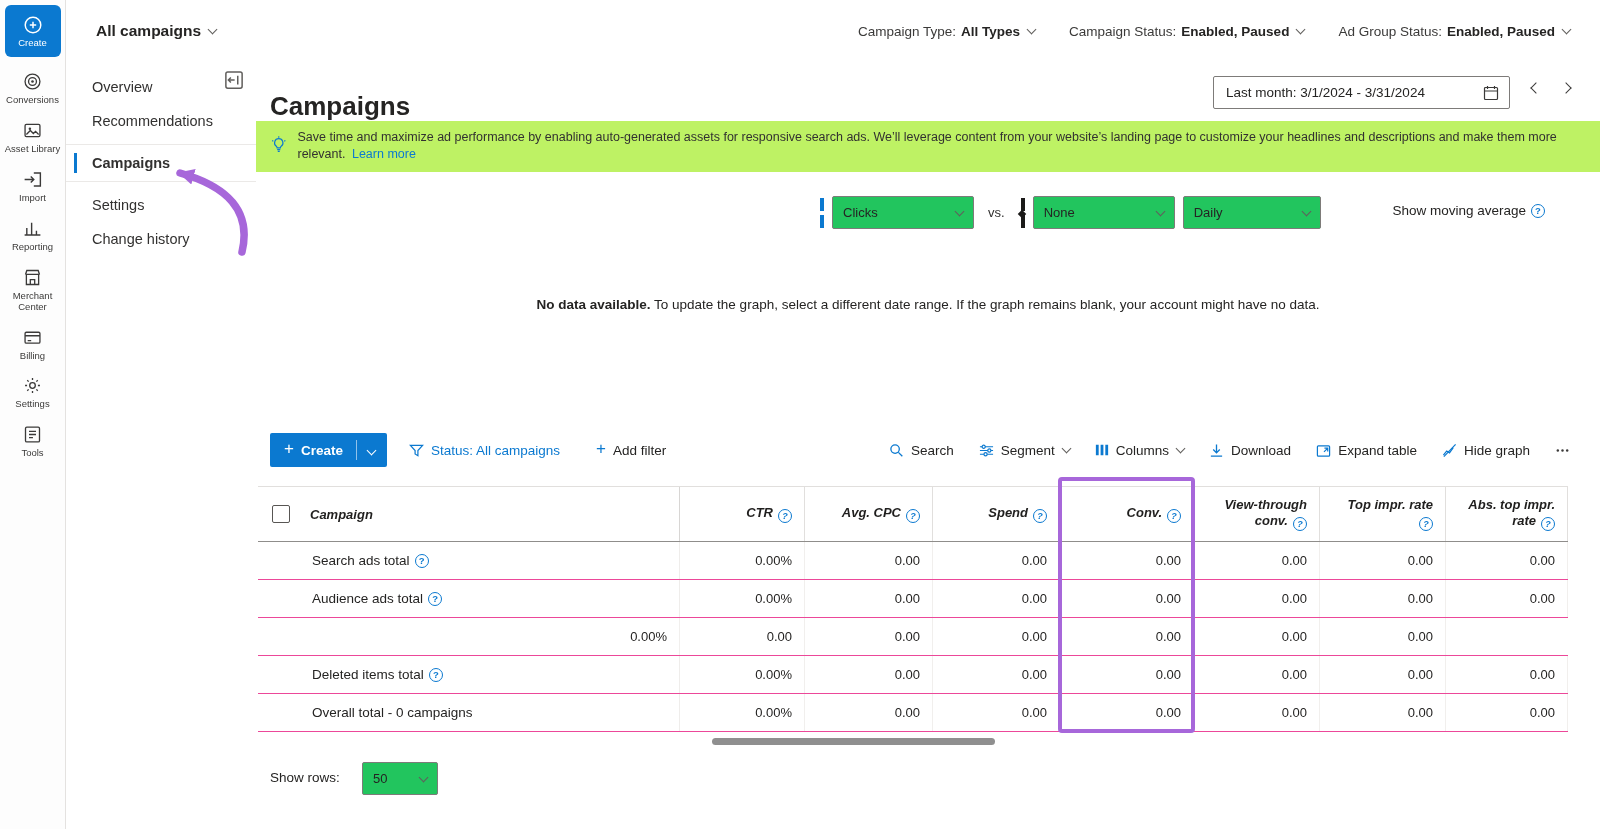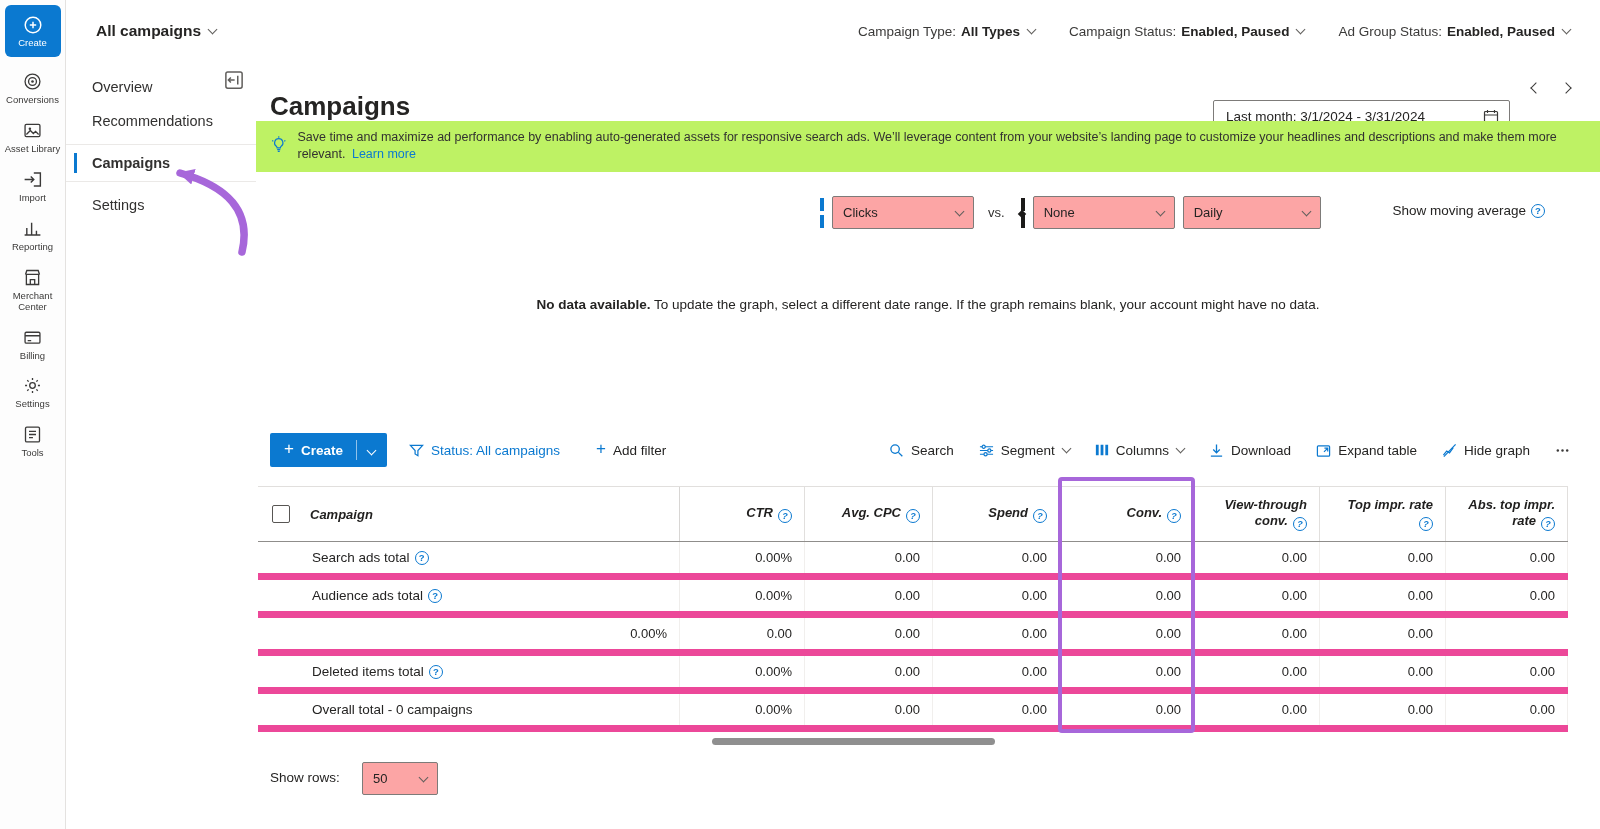--- a/index.html
+++ b/index.html
@@ -35,34 +35,34 @@
   .sidenav{position:absolute;left:66px;top:62px;width:190px;height:767px;background:#fff;}
   .nav-item{position:relative;height:34px;display:flex;align-items:center;padding-left:26px;font-size:14.5px;
             color:#323130;cursor:pointer;}
   .nav-item.active{font-weight:700;height:38px;border-top:1px solid #ebe9e7;border-bottom:1px solid #ebe9e7;}
   .nav-item.active::before{content:"";position:absolute;left:8px;top:8px;bottom:8px;width:3px;background:#0b79d0;}
   .collapse-btn{position:absolute;right:12px;top:8px;width:20px;height:20px;color:#605e5c;cursor:pointer;}
 
   
   .page-title{position:absolute;left:270px;top:74px;font-size:26px;font-weight:700;color:#252423;}
   .datepicker{position:absolute;left:1213px;top:76px;width:297px;height:33px;border:1px solid #7d7b79;border-radius:2px;
-        display:flex;align-items:center;padding:0 10px 0 12px;background:#fff;cursor:pointer;margin-top:24px;}
+        display:flex;align-items:center;padding:0 10px 0 12px;background:#fff;cursor:pointer;}
   .datepicker .dtext{flex:1;font-size:13.5px;color:#252423;}
   .date-nav{position:absolute;right:30px;top:84px;display:flex;gap:22px;align-items:center;}
   .date-nav .chev{width:8px;height:8px;border-width:1.8px;border-color:#3b3a39;cursor:pointer;}
 
   
   .banner{position:absolute;left:256px;top:121px;width:1344px;height:51px;background:#bef264;
         display:flex;align-items:flex-start;padding:8px 30px 0 14px;}
   .banner .btext{font-size:12.5px;line-height:17px;color:#323130;margin-left:10px;}
   .banner a{color:#0b79d0;text-decoration:none;cursor:pointer;margin-left:3px;}
 
   
   .chart-controls{position:absolute;left:820px;top:196px;height:33px;display:flex;align-items:center;}
-  .dd{border:1px solid #7d7b79;border-radius:2px;height:33px;background:#fca5a5;display:flex;align-items:center;
+  .dd{border:1px solid #7d7b79;border-radius:2px;height:33px;background:#22c55e;display:flex;align-items:center;
       justify-content:space-between;padding:0 10px;font-size:13px;color:#252423;cursor:pointer;}
   .dd-clicks{width:142px;margin-left:8px;}
   .dd-none{width:142px;margin-left:8px;}
   .dd-daily{width:138px;margin-left:8px;}
   .vs{margin:0 10px 0 14px;font-size:13px;color:#323130;}
   .legend-v{width:4px;height:30px;flex:none;}
   .legend-blue{background:linear-gradient(#0b79d0 0 44%,#fff 44% 56%,#0b79d0 56% 100%);}
   .legend-black{position:relative;background:linear-gradient(#1b1a19 0 44%,#fff 44% 56%,#1b1a19 56% 100%);margin-left:6px;}
   .legend-black::after{content:"";position:absolute;left:-2px;top:13px;width:6px;height:6px;background:#1b1a19;transform:rotate(45deg);}
   .moving-avg{position:absolute;right:55px;top:203px;display:flex;align-items:center;font-size:13.5px;color:#252423;}
@@ -85,21 +85,21 @@
   .tb-status{margin-left:22px;}
   .tb-addfilter{margin-left:36px;}
   .tb-addfilter .plusb{color:#0b79d0;font-size:17px;margin-right:7px;margin-top:-2px;}
   .toolbar .spacer{flex:1;}
   .tb-right{display:flex;align-items:center;gap:25px;}
 
   
   .tbl{position:absolute;left:258px;top:486px;width:1310px;}
   .trow{display:grid;grid-template-columns:52px 370px 125px 128px 127px 134px 126px 126px 122px;}
   .thead{height:56px;border-top:1px solid #e1dfdd;border-bottom:1px solid #8f8d8b;font-style:italic;}
-  .tdata{height:38px;border-bottom:7px solid #ec4899;}
+  .tdata{height:38px;border-bottom:1px solid #ec4899;}
   .cell{display:flex;align-items:center;height:100%;}
   .hcell{justify-content:flex-end;padding:0 12px;font-size:13px;font-weight:700;color:#201f1e;border-right:1px solid #e1dfdd;cursor:pointer;}
   .hcell .htxt{text-align:right;line-height:16px;}
   .hcell-campaign{justify-content:flex-start;padding:0;font-size:13px;font-weight:700;color:#201f1e;border-right:1px solid #d8d6d4;cursor:pointer;}
   .cb-cell{padding-left:14px;}
   .checkbox{width:18px;height:18px;border:1px solid #585654;border-radius:2px;background:#fff;cursor:pointer;}
   .lcell{padding-left:2px;font-size:13.5px;color:#252423;border-right:1px solid #efedeb;}
   .ncell{justify-content:flex-end;padding:0 12px;font-size:13px;color:#201f1e;border-right:1px solid #f1efed;}
 
   
@@ -215,20 +215,23 @@
       <span>Recommendations</span>
     </div>
     <div style="height:6px;"></div>
     <div class="nav-item active">
       <span>Campaigns</span>
     </div>
     <div style="height:6px;"></div>
     <div class="nav-item">
       <span>Settings</span>
     </div>
+    <div class="nav-item">
+      <span>Change history</span>
+    </div>
     <svg class="collapse-btn" viewBox="0 0 16 16" fill="none" stroke="currentColor" stroke-width="1.2">
         <rect x="1.5" y="1.5" width="13" height="13" rx="1.5"></rect>
         <path d="M11 4.5v7M8.5 8H3.5M5.5 6L3.5 8l2 2"></path>
       </svg>
   </nav>
 
   <h1 class="page-title">Campaigns</h1>
 
   <div class="datepicker">
     <span class="dtext">Last month: 3/1/2024 - 3/31/2024</span>

